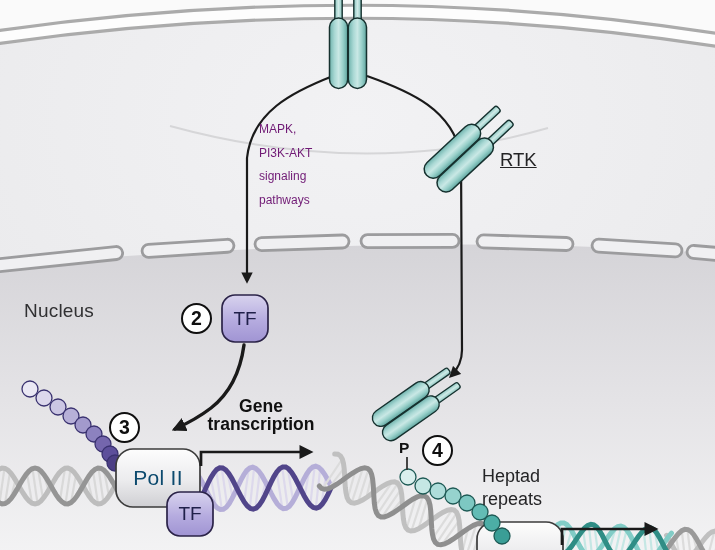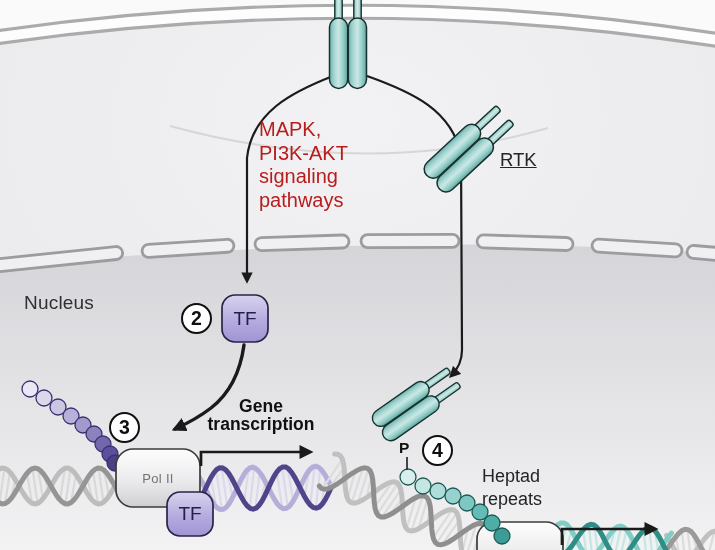--- a/index.html
+++ b/index.html
@@ -3,33 +3,33 @@
 <meta charset="utf-8">
 <style>
   html,body{margin:0;padding:0;background:#dfdfe1;}
   #fig{
     position:relative;width:715px;height:550px;overflow:hidden;
     font-family:"Liberation Sans",sans-serif;background:#ebebed;
   }
   #gfx{position:absolute;left:0;top:0;}
   .lbl{position:absolute;color:#2a2a2c;white-space:pre-line;pointer-events:none;}
   .compartment{font-size:19px;color:#303032;letter-spacing:.2px;}
-  .pathways{left:259px;top:118px;font-size:20px;line-height:23.5px;color:#b91c1c;}
+  .pathways{left:259px;top:118px;font-size:12px;line-height:23.5px;color:#701a75;}
   .rtk{left:500px;top:149px;font-size:18.5px;color:#242426;text-decoration:underline;}
   .gene{left:191px;top:397px;width:140px;text-align:center;font-size:17.5px;line-height:18px;font-weight:bold;color:#101010;}
   .heptad{left:482px;top:465px;font-size:18px;line-height:22.5px;color:#242426;}
   .plabel{left:399px;top:439px;font-size:15.5px;font-weight:bold;color:#111;}
   .stepnum{
     position:absolute;width:31px;height:31px;border-radius:50%;
     background:#fff;border:2.4px solid #0f0f0f;display:flex;align-items:center;justify-content:center;
     font-size:19.5px;font-weight:bold;color:#0f0f0f;box-sizing:border-box;
   }
   .boxlbl{position:absolute;display:flex;align-items:center;justify-content:center;pointer-events:none;border-radius:12px;}
   .tflbl{width:46px;height:47px;font-size:19px;color:#20204a;}
-  .pol{width:84px;height:58px;font-size:13px;color:#737373;letter-spacing:.3px;}
+  .pol{width:84px;height:58px;font-size:21px;color:#0c4a6e;letter-spacing:.3px;}
 </style>
 </head>
 <body>
 
 <div id="fig">
   <svg id="gfx" width="715" height="550" viewBox="0 0 715 550">
     <defs>
       <radialGradient id="gCyto" cx="0.5" cy="0.22" r="0.9">
         <stop offset="0" stop-color="#f2f2f4"></stop>
           <stop offset="0.55" stop-color="#ececee"></stop>
@@ -235,21 +235,21 @@
         <circle cx="480" cy="512" r="8" fill="#63bcb5" stroke="#1e5a55" stroke-width="1.3"></circle>
         <circle cx="492" cy="523" r="8" fill="#4caea6" stroke="#1e5a55" stroke-width="1.3"></circle>
         <circle cx="502" cy="536" r="8" fill="#3a9e96" stroke="#1e5a55" stroke-width="1.3"></circle>
       </g>
     <line x1="407" y1="457" x2="407" y2="470" stroke="#333" stroke-width="1.8"></line>
 
     <path d="M 201,466 L 201,452 L 310,452" fill="none" stroke="#1a1a1a" stroke-width="2.7" marker-end="url(#ah)"></path>
     <path d="M 562,545 L 562,529 L 655,529" fill="none" stroke="#1a1a1a" stroke-width="2.7" marker-end="url(#ah)"></path>
   </svg>
 
-  <div class="lbl compartment" style="left:24px;top:292px">Nucleus</div>
+  <div class="lbl compartment" style="left:24px;top:300px">Nucleus</div>
   <div class="lbl pathways">MAPK,
 PI3K-AKT
 signaling
 pathways</div>
   <div class="lbl rtk">RTK</div>
   <div class="lbl gene">Gene
 transcription</div>
   <div class="lbl heptad">Heptad
 repeats</div>
   <div class="lbl plabel">P</div>

